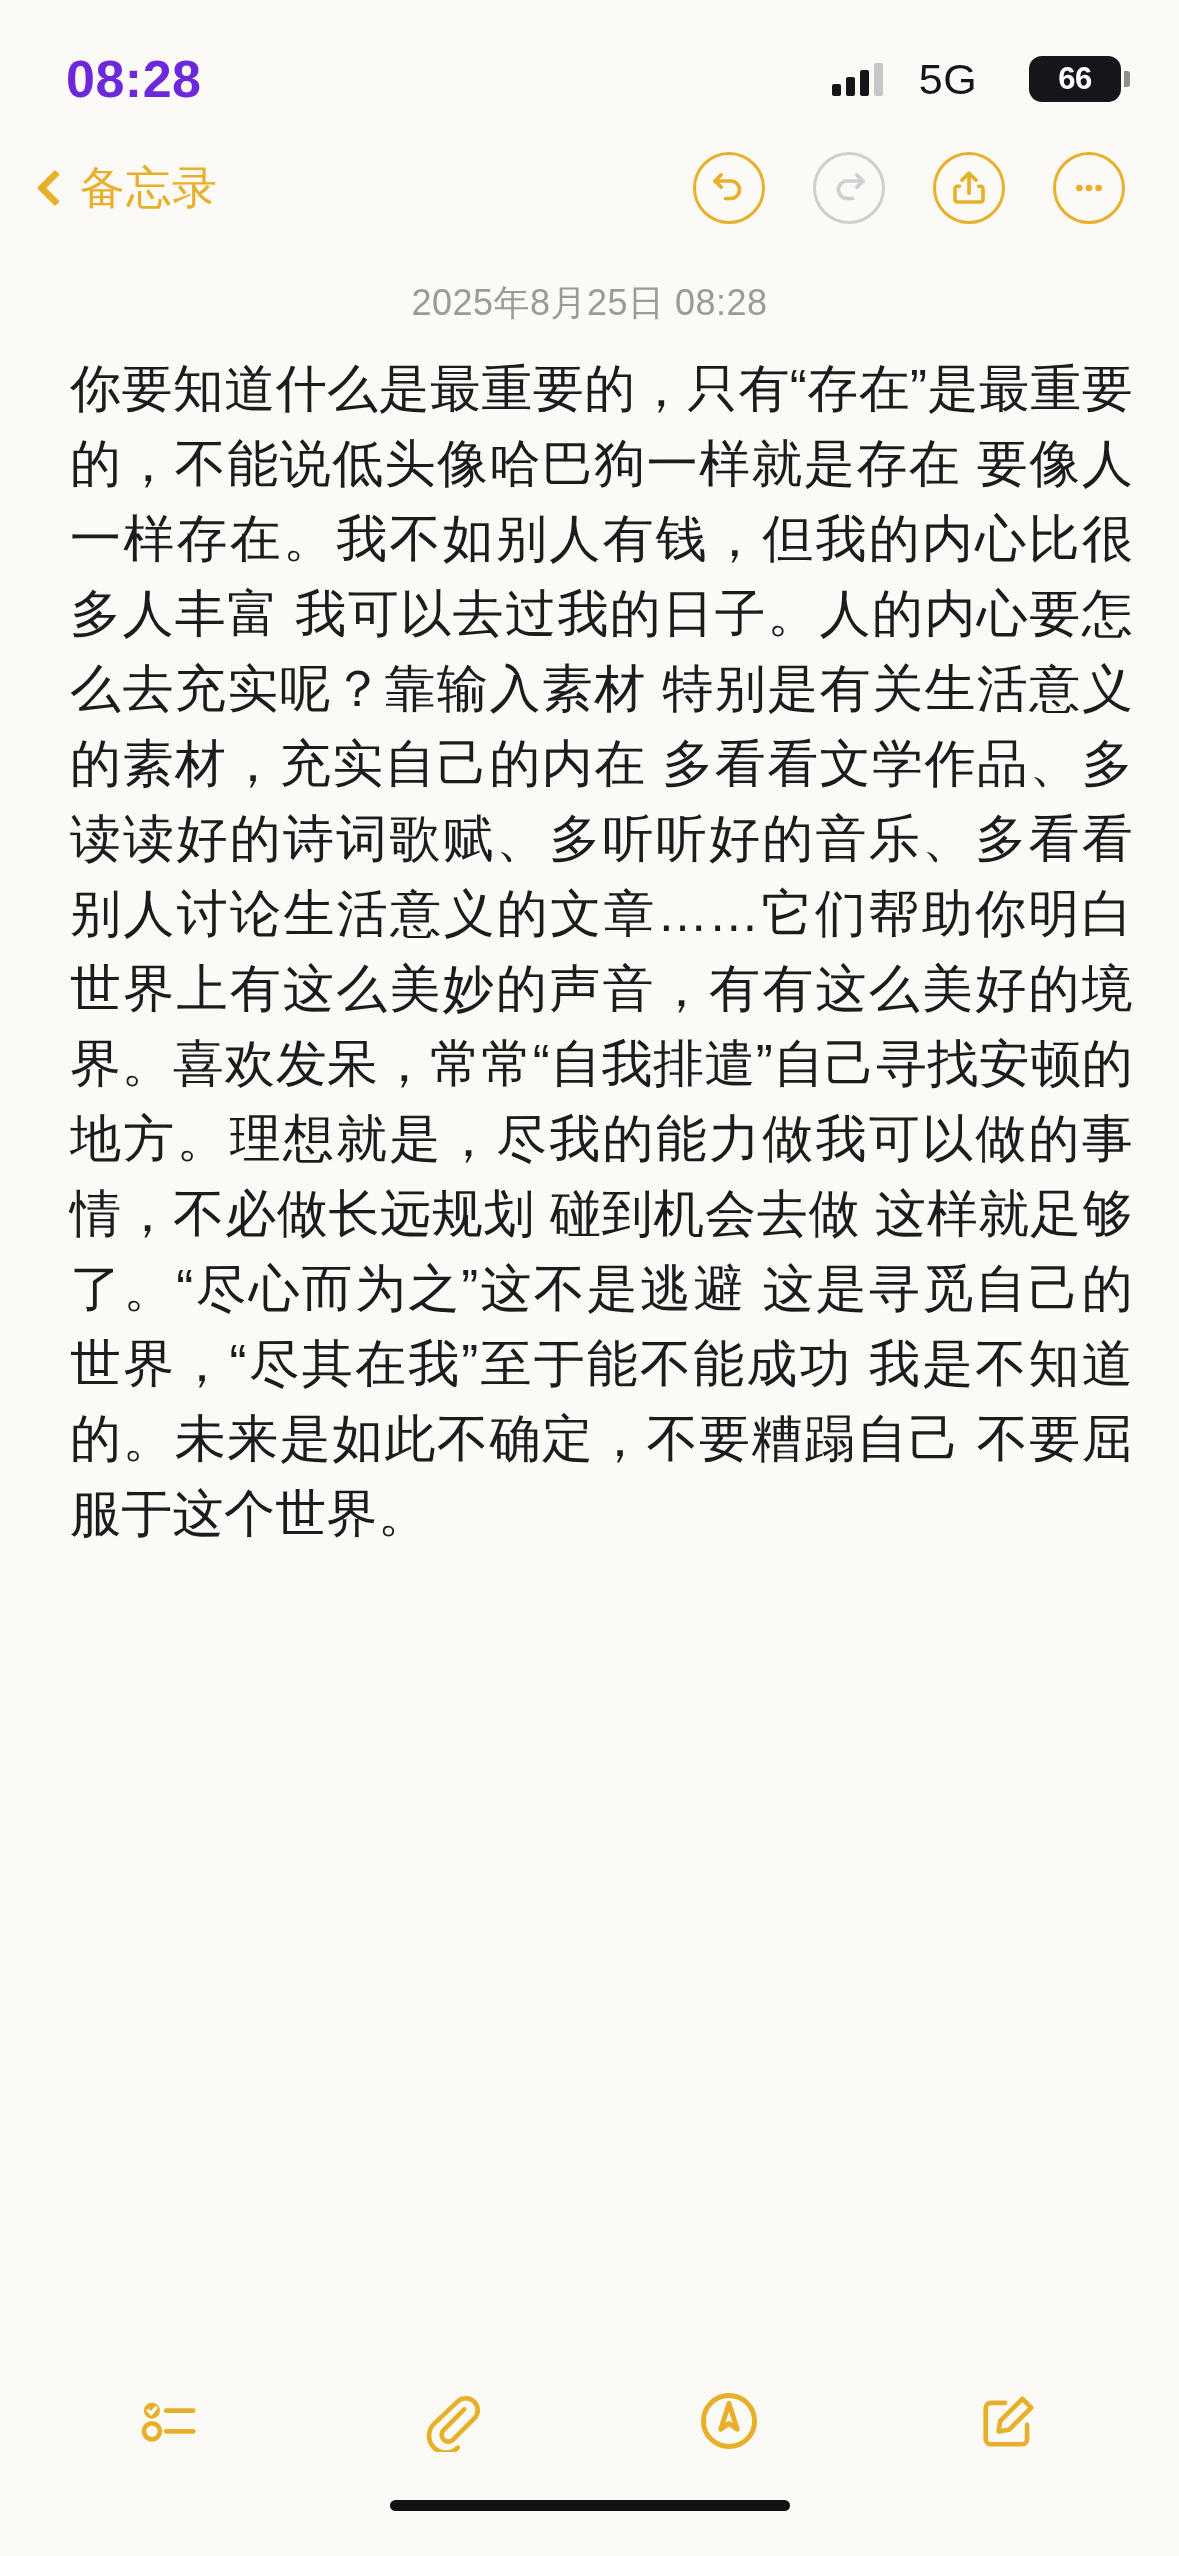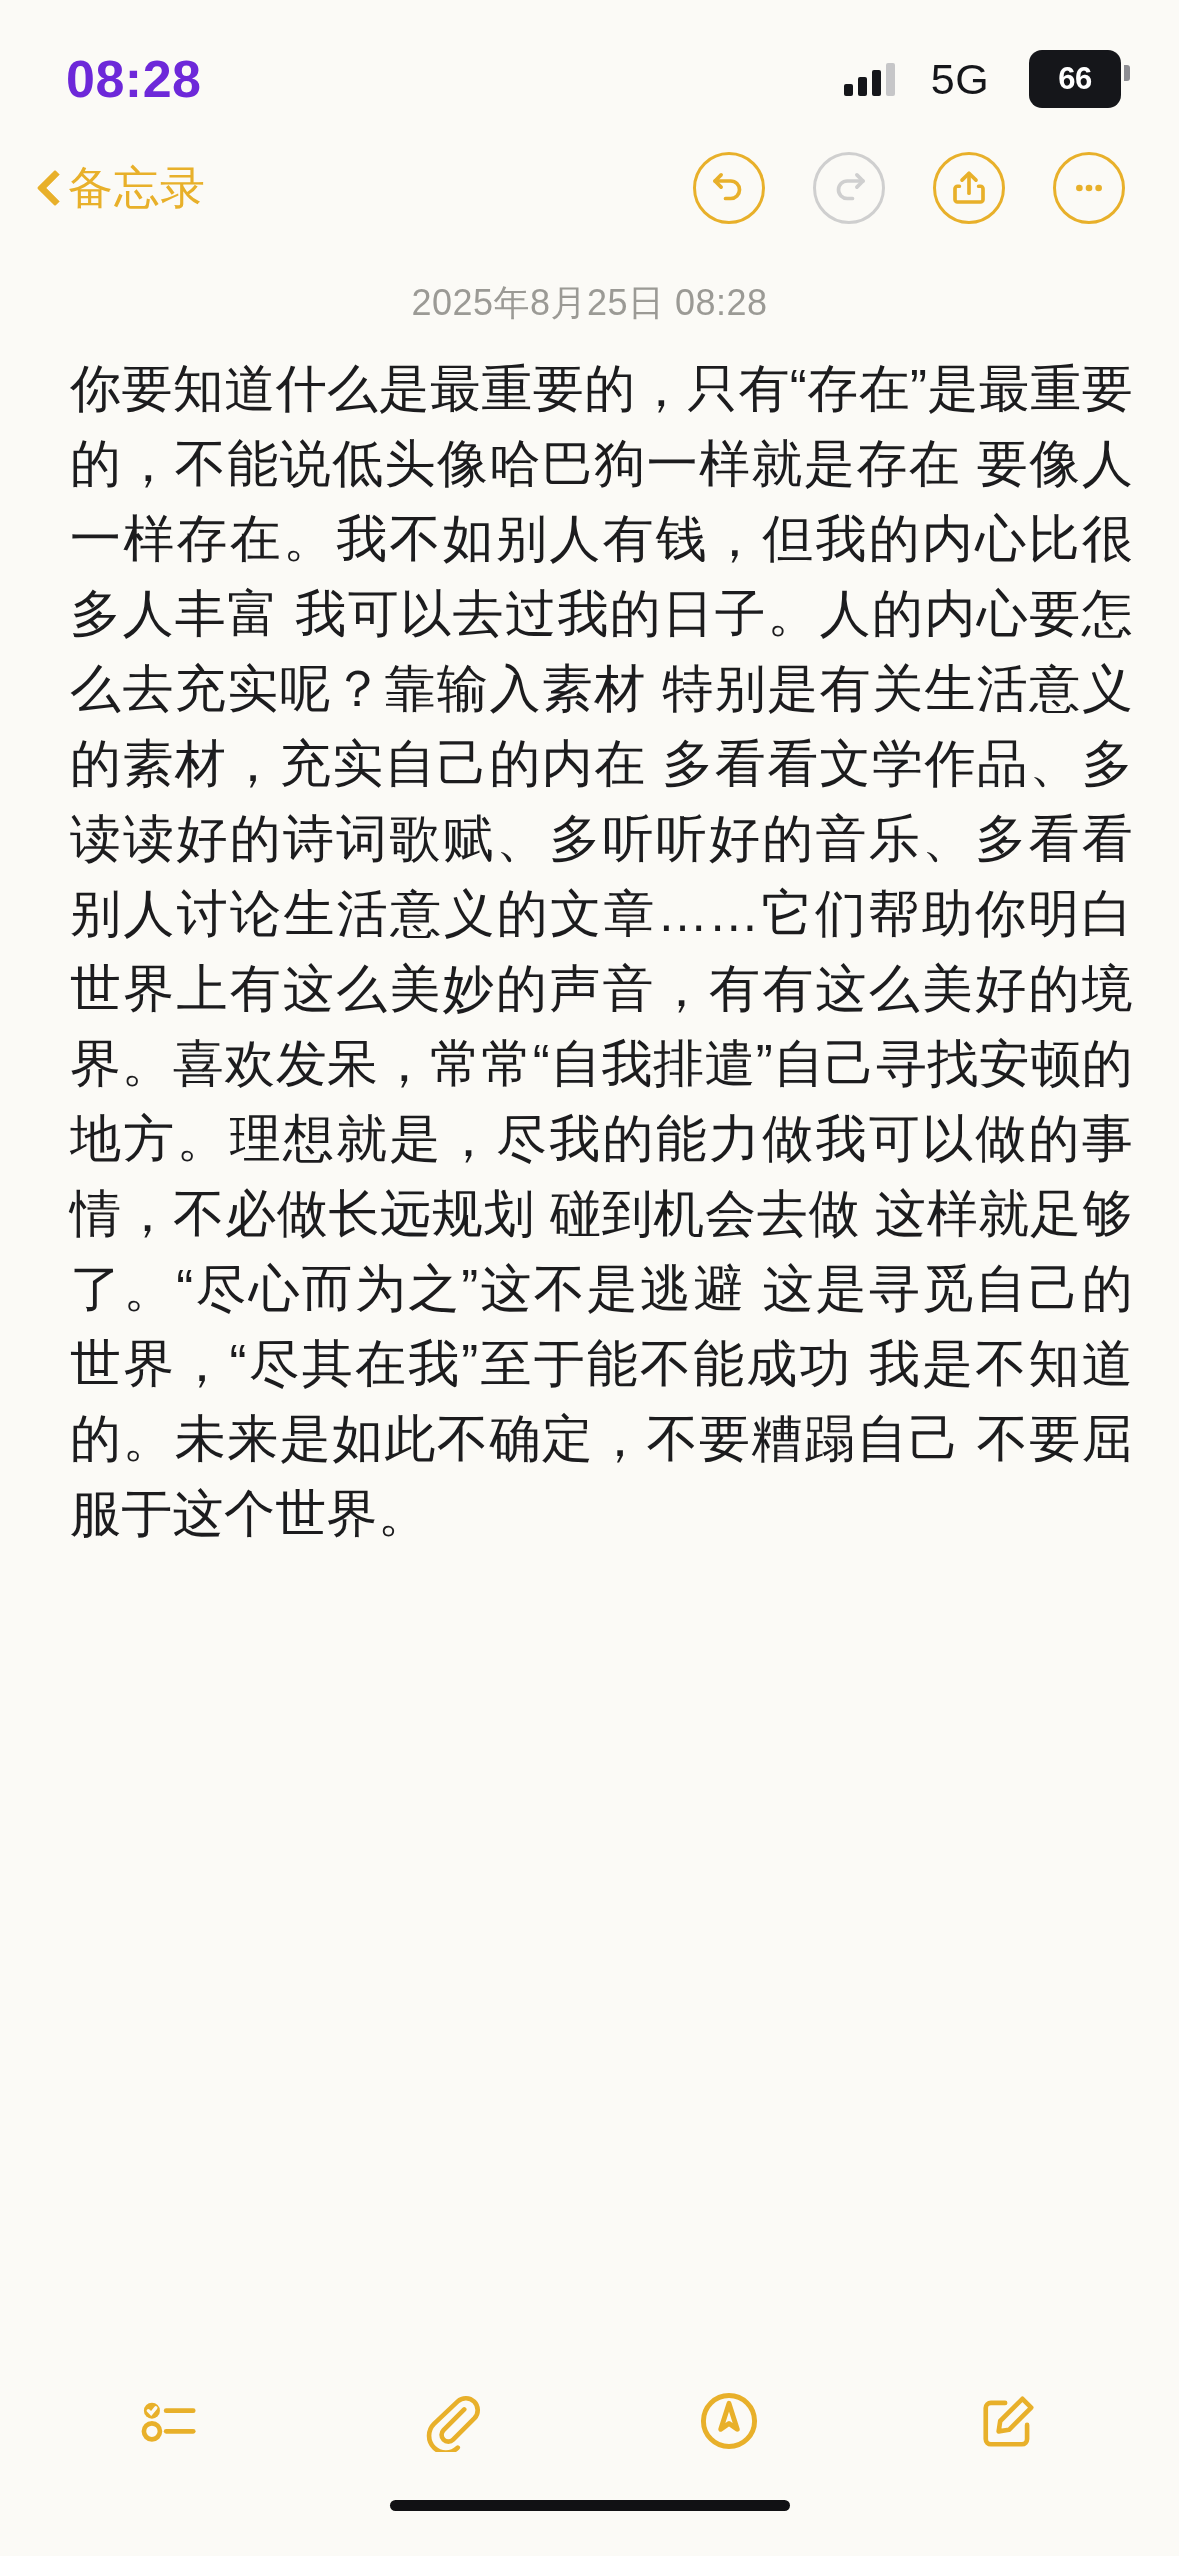--- a/index.html
+++ b/index.html
@@ -57,27 +57,27 @@
   .signal i:nth-child(4) { height: 33px; background: #c6c6c8; }
   .net-label {
     font-size: 43px;
     font-weight: 500;
     color: #15161a;
     letter-spacing: 0.4px;
   }
   .battery {
     position: relative;
     width: 92px;
-    height: 58px;
+    height: 46px;
     border-radius: 13px;
     background: #15161a;
     display: flex;
     align-items: center;
     justify-content: center;
-    margin-left: 4px;
+    margin-left: 16px;
   }
   .battery .pct {
     font-size: 31px;
     font-weight: bold;
     color: #ffffff;
     letter-spacing: -0.5px;
   }
   .battery::after {
     content: "";
     position: absolute;
@@ -93,20 +93,21 @@
   .nav-bar {
     height: 115px;
     flex: 0 0 115px;
     display: flex;
     align-items: center;
     padding: 0 46px 0 34px;
   }
   .nav-back {
     display: flex;
     align-items: center;
+    gap: 12px;
     color: #e8b02a;
   }
   .chev {
     width: 26px;
     height: 26px;
     border-left: 7px solid #e8b02a;
     border-bottom: 7px solid #e8b02a;
     transform: rotate(45deg);
     border-radius: 2px;
     margin-left: 8px;

